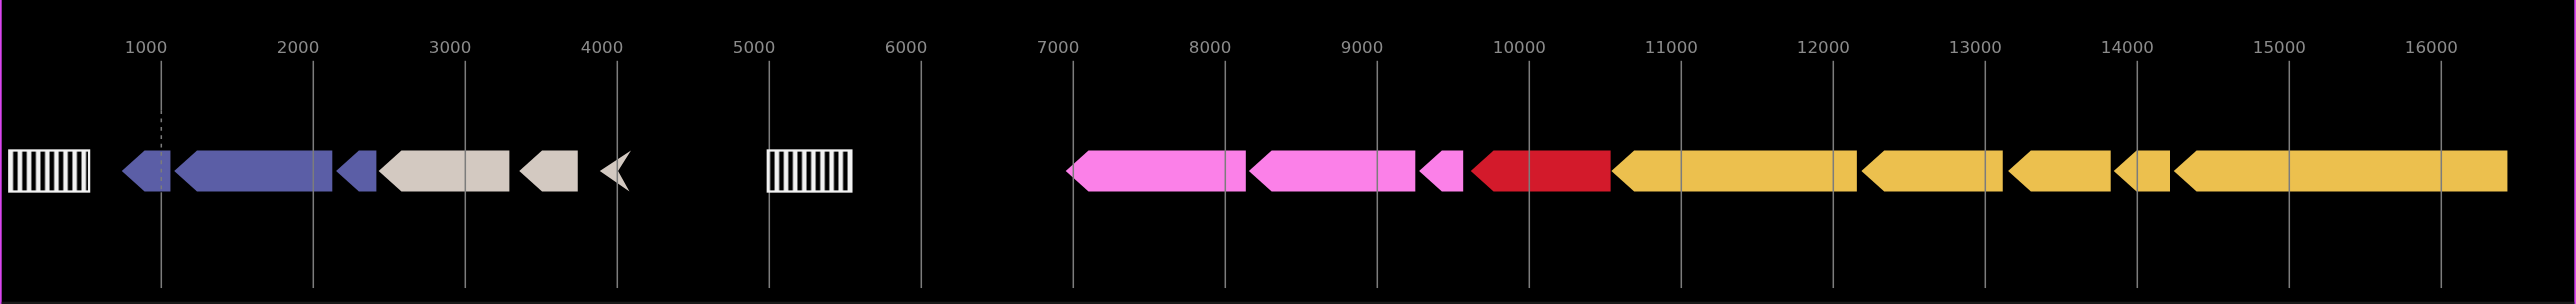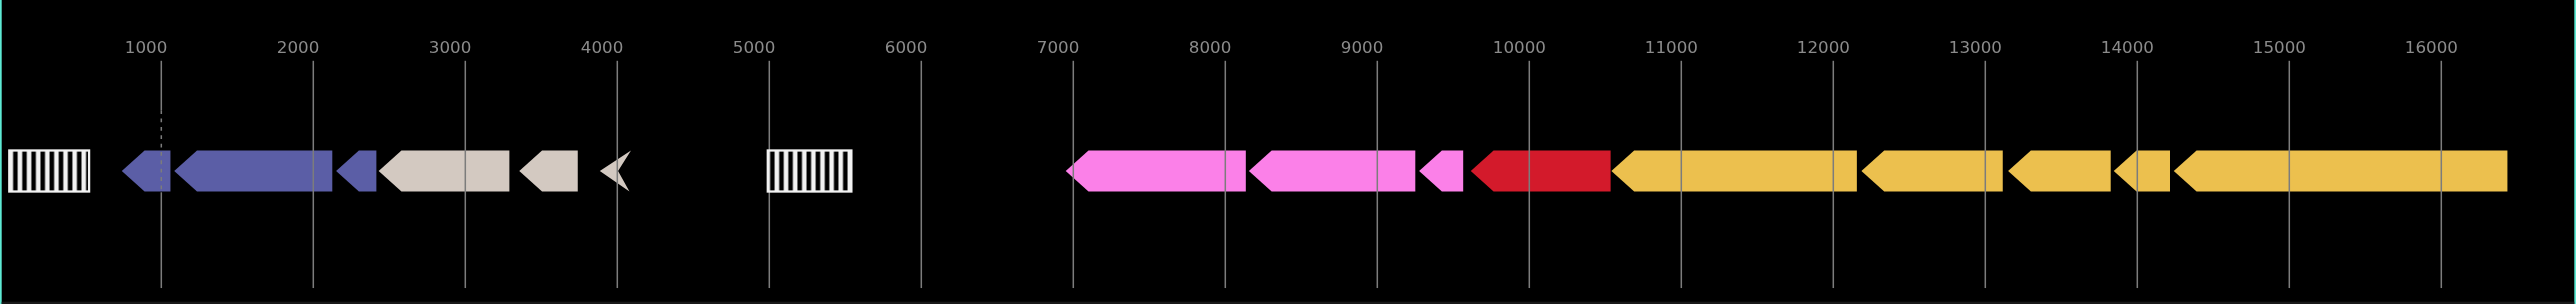--- a/index.html
+++ b/index.html
@@ -8,21 +8,21 @@
     background: #000000;
     width: 2576px;
     height: 304px;
     overflow: hidden;
     font-family: "DejaVu Sans", "Liberation Sans", sans-serif;
   }
   .figure {
     position: relative;
     width: 2576px;
     height: 304px;
-    background: #5eead4;
+    background: #d946ef;
   }
   svg { display: block; }
   text.tick-label {
     font-family: "DejaVu Sans", "Liberation Sans", sans-serif;
     font-size: 22px;
   }
 </style>
 </head>
 <body>
 

